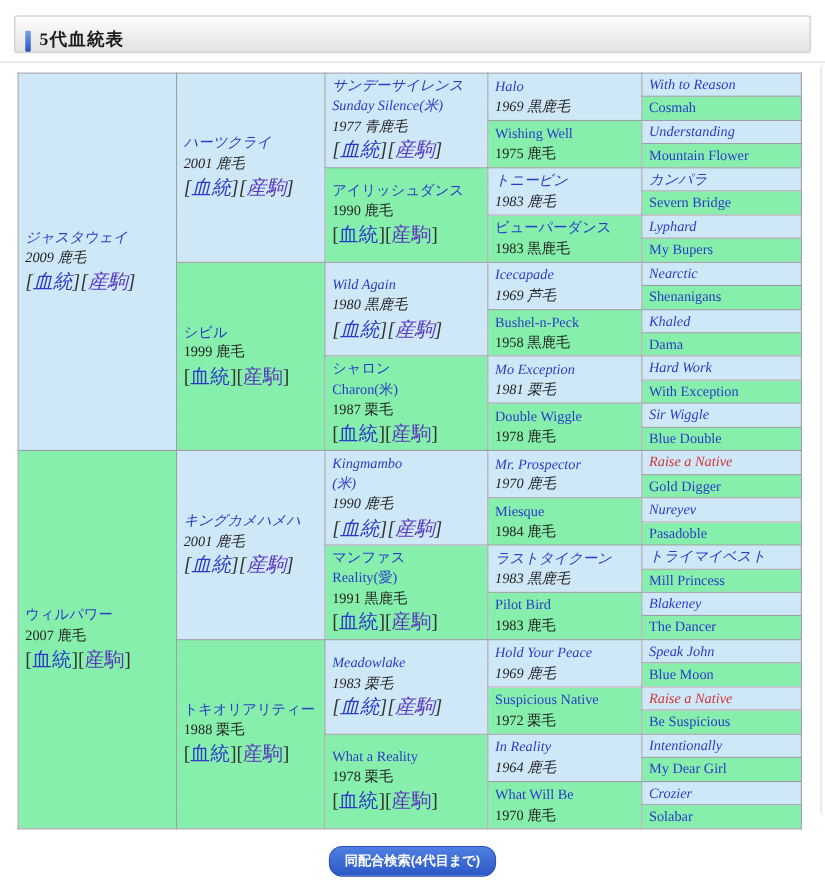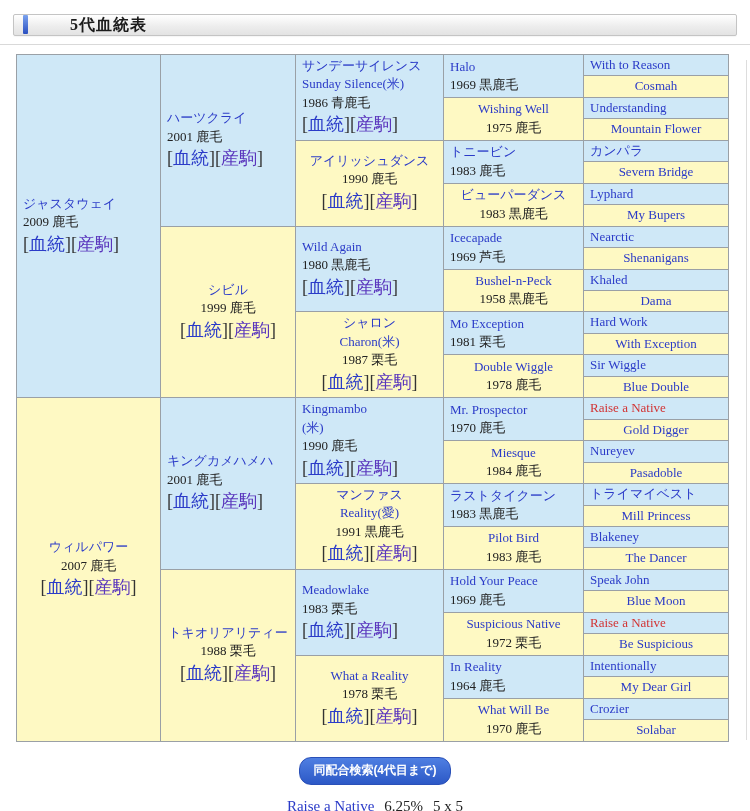--- a/index.html
+++ b/index.html
@@ -3,47 +3,46 @@
 <meta charset="utf-8">
 <style>
   * { margin:0; padding:0; box-sizing:border-box; }
   html,body { background:#fff; }
   .page {
     position:relative; width:750px; height:811px; background:#fff;
     font-family:"Liberation Serif","DejaVu Serif",serif; color:#222; overflow:hidden;
   }
   
   .module-bar {
-    margin:14px 13px 0 13px; height:22px;
+    margin:14px 13px 0 13px; height:34px;
     background:linear-gradient(#ffffff, #ececec 60%, #e3e3e3);
     border:1px solid #c4c4c4; border-radius:2px;
-    display:flex; align-items:flex-start; padding-left:9px;
+    display:flex; align-items:flex-end; padding-left:9px;
     box-shadow:0 1px 1px rgba(0,0,0,0.04);
-    gap:34px;
   }
   .accent-bar {
     width:5px; height:19px; margin-right:8px;
     background:linear-gradient(#7aa2ee, #2a4fc0); border-radius:1px;
   }
   .module-title { font-size:16px; font-weight:bold; color:#1c1c1c; letter-spacing:1px; }
   .top-rule { margin-top:8px; border-top:1px solid #d9d9d9; }
   .right-rule { position:absolute; top:60px; right:3px; width:1px; height:680px; background:#ddd; }
 
   
   table.pedigree {
     border-collapse:collapse; table-layout:fixed;
     margin:9px 0 0 16px; width:712px;
   }
   table.pedigree td {
     border:1px solid #9aa0a6; vertical-align:middle;
     padding:1px 6px; font-size:13px; line-height:1.42;
     overflow:hidden; white-space:nowrap;
   }
-  td.m { background:#cfe8f7; }
-  td.f { background:#fef9c3;text-align:center; }
+  td.m { background:#cfe8f7;font-style:italic; }
+  td.f { background:#86efac; }
   td.leaf { height:20px; }
   .year-line { color:#222; font-size:13px; }
   a.horse-link { color:#2b3bc8; text-decoration:none; cursor:pointer; }
   a.horse-link.red { color:#d23434; }
   .links-line { color:#333; font-size:18px; }
   a.blood-link { color:#2b3bc8; text-decoration:none; cursor:pointer; }
   a.offspring-link { color:#5a36bd; text-decoration:none; cursor:pointer; }
 
   
   .cross-row {
@@ -79,21 +78,21 @@
       <col style="width:144px">
         <col style="width:135px">
         <col style="width:148px">
       <col style="width:140px">
         <col style="width:145px">
     </colgroup>
     <tbody id="pedigree-body">
         <tr>
           <td class="m" rowspan="16"><a class="horse-link">ジャスタウェイ</a><div class="year-line">2009 鹿毛</div><div class="links-line">[<a class="blood-link">血統</a>][<a class="offspring-link">産駒</a>]</div></td>
           <td class="m" rowspan="8"><a class="horse-link">ハーツクライ</a><div class="year-line">2001 鹿毛</div><div class="links-line">[<a class="blood-link">血統</a>][<a class="offspring-link">産駒</a>]</div></td>
-          <td class="m" rowspan="4"><a class="horse-link">サンデーサイレンス</a><br><a class="horse-link">Sunday Silence(米)</a><div class="year-line">1986 青鹿毛</div><div class="links-line">[<a class="blood-link">血統</a>][<a class="offspring-link">産駒</a>]</div></td>
+          <td class="m" rowspan="4"><a class="horse-link">サンデーサイレンス</a><br><a class="horse-link">Sunday Silence(米)</a><div class="year-line">1977 青鹿毛</div><div class="links-line">[<a class="blood-link">血統</a>][<a class="offspring-link">産駒</a>]</div></td>
           <td class="m" rowspan="2"><a class="horse-link">Halo</a><div class="year-line">1969 黒鹿毛</div></td>
           <td class="m leaf" rowspan="1"><a class="horse-link">With to Reason</a></td>
         </tr>
         <tr>
           <td class="f leaf" rowspan="1"><a class="horse-link">Cosmah</a></td>
         </tr>
         <tr>
           <td class="f" rowspan="2"><a class="horse-link">Wishing Well</a><div class="year-line">1975 鹿毛</div></td>
           <td class="m leaf" rowspan="1"><a class="horse-link">Understanding</a></td>
         </tr>

